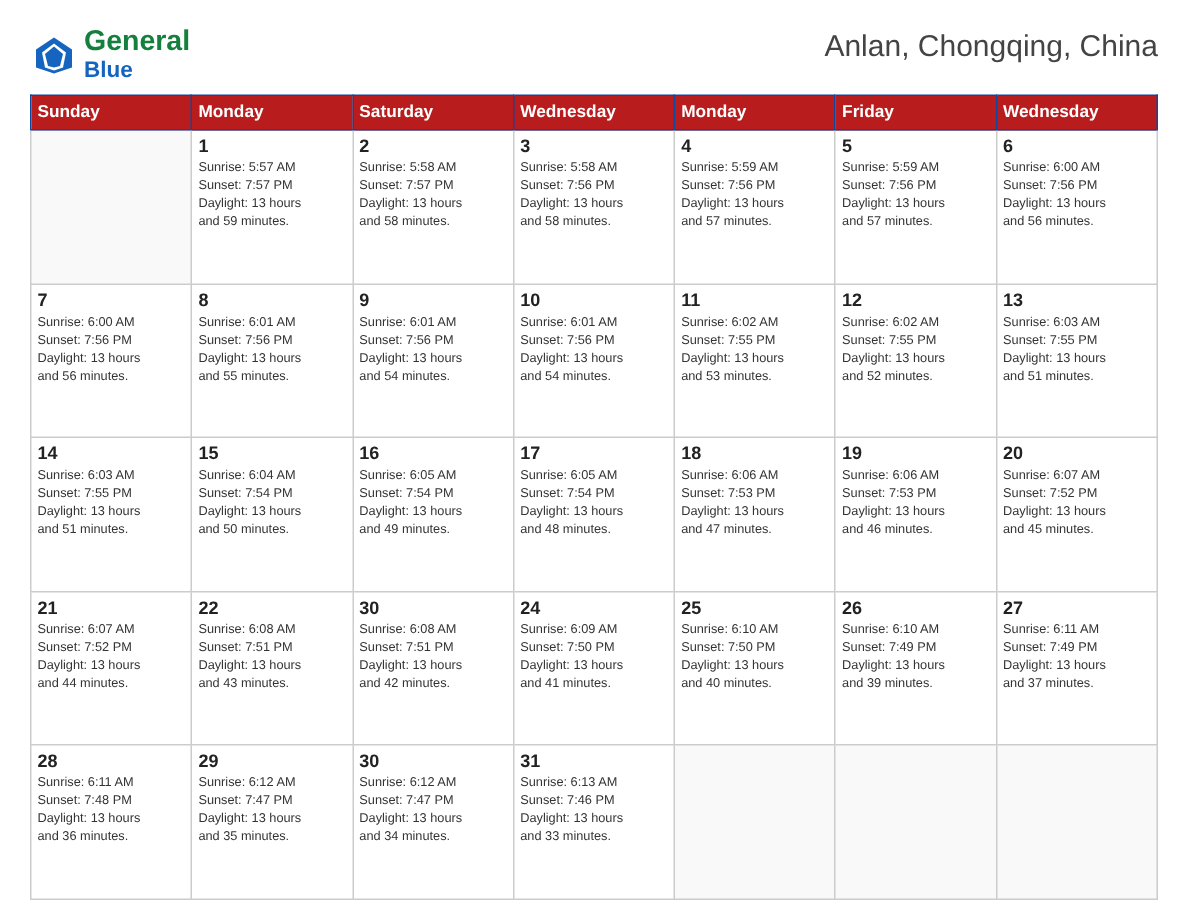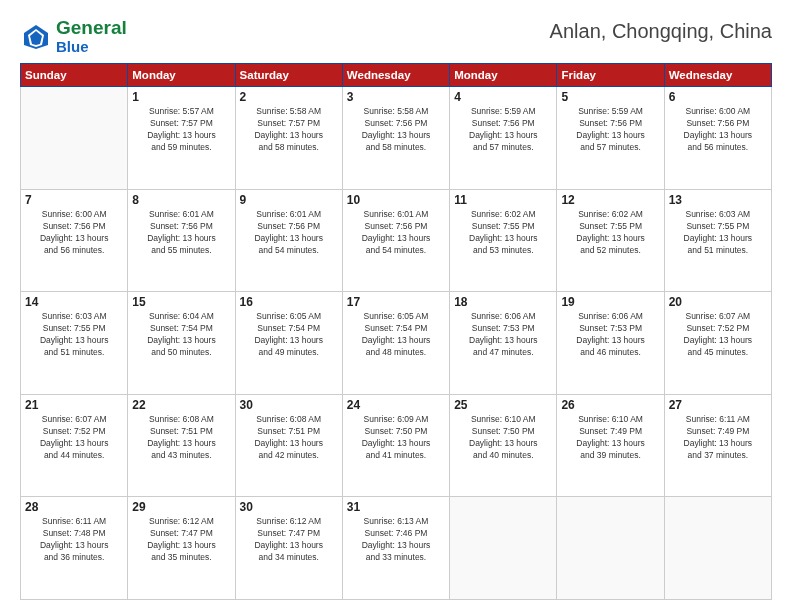--- a/index.html
+++ b/index.html
@@ -89,21 +89,20 @@
       font-size: 12px;
       font-weight: bold;
       color: #222;
       display: block;
       margin-bottom: 2px;
     }
     .day-info {
       font-size: 8.5px;
       color: #333;
       line-height: 1.4;
-      text-align: center;
     }
     .empty-cell {
       background: #f9f9f9;
     }
   </style>
 </head>
 <body>
 
 <div class="page">
   <div class="header">

